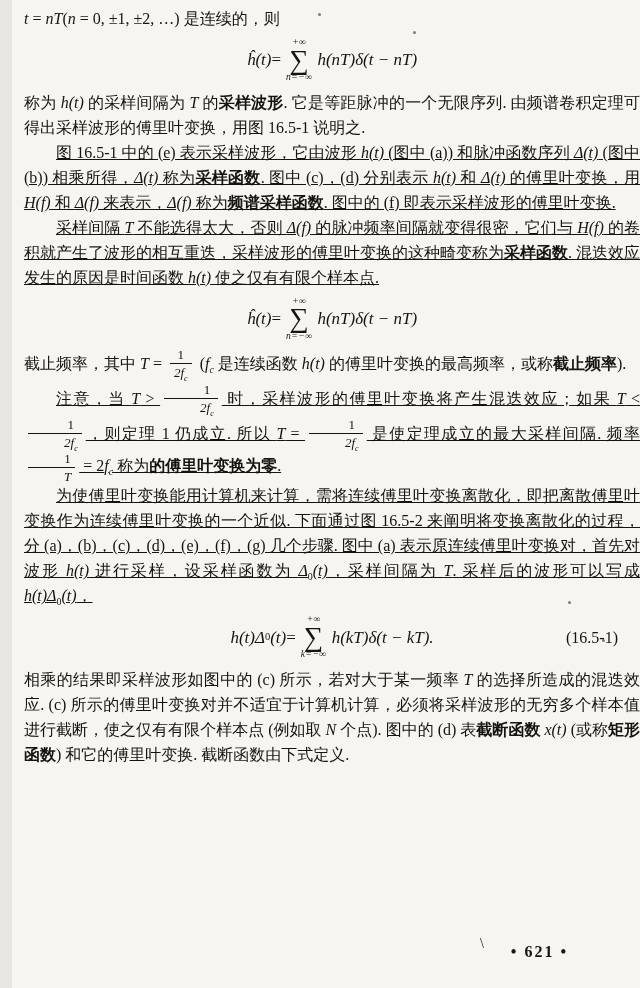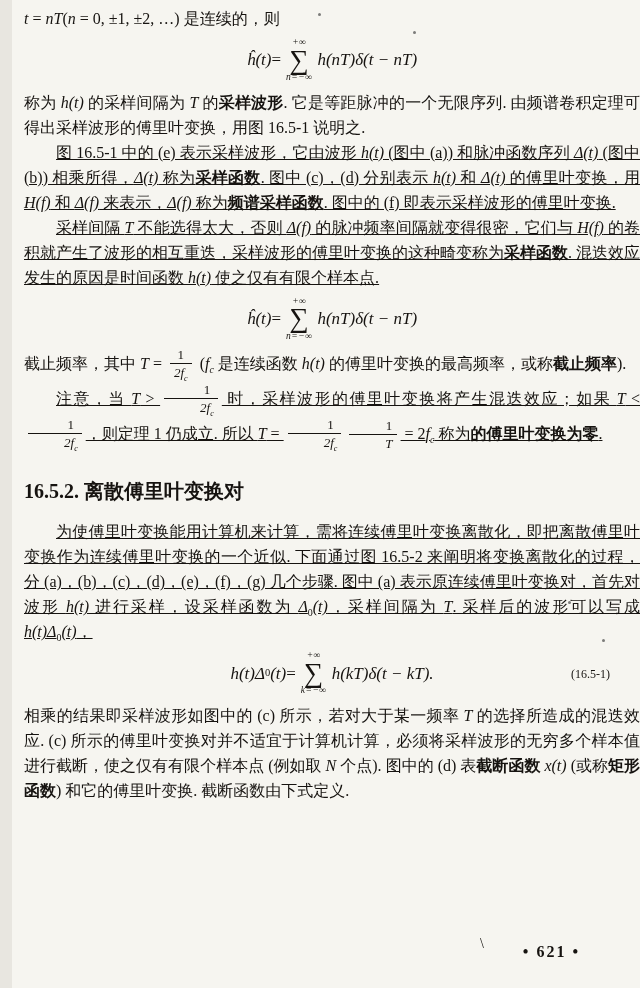--- a/index.html
+++ b/index.html
@@ -25,23 +25,23 @@
   .sum { display: inline-flex; flex-direction: column; align-items: center; margin: 0 5px; line-height: 1; }
   .sum .sigma { font-size: 27px; line-height: 0.95; font-style: normal; }
   .sum .lim { font-size: 9.5px; font-style: italic; letter-spacing: 0.5px; }
   .frac {
     display: inline-flex; flex-direction: column; align-items: center;
     vertical-align: middle; margin: 0 4px; line-height: 1; font-size: 13px;
   }
   .frac .num { padding: 0 4px 2px; }
   .frac .den { border-top: 1.3px solid #161310; padding: 2px 4px 0; }
   .heading { font-size: 20px; font-weight: 700; margin: 26px 0 14px 0; }
-  .eqno { position: absolute; right: 30px; top: 50%; transform: translateY(-50%); font-size: 12px; }
+  .eqno { position: absolute; right: 22px; top: 50%; transform: translateY(-50%); font-size: 16px; }
   .stray { position: absolute; right: 168px; bottom: 36px; font-size: 14px; }
-  .pageno { position: absolute; right: 72px; bottom: 27px; font-size: 16px; font-weight: 700; letter-spacing: 2px; }
+  .pageno { position: absolute; right: 84px; bottom: 27px; font-size: 16px; font-weight: 700; letter-spacing: 2px; }
   .speck { position: absolute; width: 3px; height: 3px; background: #3a3a3a; border-radius: 50%; opacity: 0.65; }
 </style>
 </head>
 <body>
 
 <div class="page">
 
   <p class="body"><span class="i">t</span><span> = </span><span class="i">nT</span><span>(</span><span class="i">n</span><span> = 0, ±1, ±2, …)</span><span> 是连续的，则</span></p>
 
   <div class="formula">
@@ -80,26 +80,25 @@
 
   <p class="body indent"><span>注意，当 </span><span class="i">T</span><span> &gt; </span><span class="frac">
         <span class="num"><span>1</span></span>
         <span class="den"><span class="i">2f</span><sub class="i">c</sub></span>
       </span><span> 时，采样波形的傅里叶变换将产生混迭效应；如果 </span><span class="i">T</span><span> &lt; </span><span class="frac">
         <span class="num"><span>1</span></span>
         <span class="den"><span class="i">2f</span><sub class="i">c</sub></span>
       </span><span>，则定理 1 仍成立. 所以 </span><span class="i">T</span><span> = </span><span class="frac">
         <span class="num"><span>1</span></span>
         <span class="den"><span class="i">2f</span><sub class="i">c</sub></span>
-      </span><span class="frac">
+      </span><span> 是使定理成立的最大采样间隔. 频率 </span><span class="frac">
         <span class="num"><span>1</span></span>
         <span class="den"><span class="i">T</span></span>
       </span><span> = 2</span><span class="i">f</span><sub class="i">c</sub><span> 称为</span><span class="b">的傅里叶变换为零</span><span>.</span></p>
 
-  <div class="heading">16.5.2. 离散傅里叶变换对</div>
 
   <p class="body indent"><span>为使傅里叶变换能用计算机来计算，需将连续傅里叶变换离散化，即把离散傅里叶变换作为连续傅里叶变换的一个近似. 下面通过图 16.5-2 来阐明将变换离散化的过程，分 (a)，(b)，(c)，(d)，(e)，(f)，(g) 几个步骤. 图中 (a) 表示原连续傅里叶变换对，首先对波形 </span><span class="i">h(t)</span><span> 进行采样，设采样函数为 </span><span class="i">Δ</span><sub>0</sub><span class="i">(t)</span><span>，采样间隔为 </span><span class="i">T</span><span>. 采样后的波形可以写成 </span><span class="i">h(t)Δ</span><sub>0</sub><span class="i">(t)</span><span>，</span></p>
 
   <div class="formula">
     <span class="eqno">(16.5-1)</span>
   <span class="i">h(t)Δ</span>
       <sub>0</sub>
       <span class="i">(t)</span>
       <span> = </span>
       <span class="sum">

